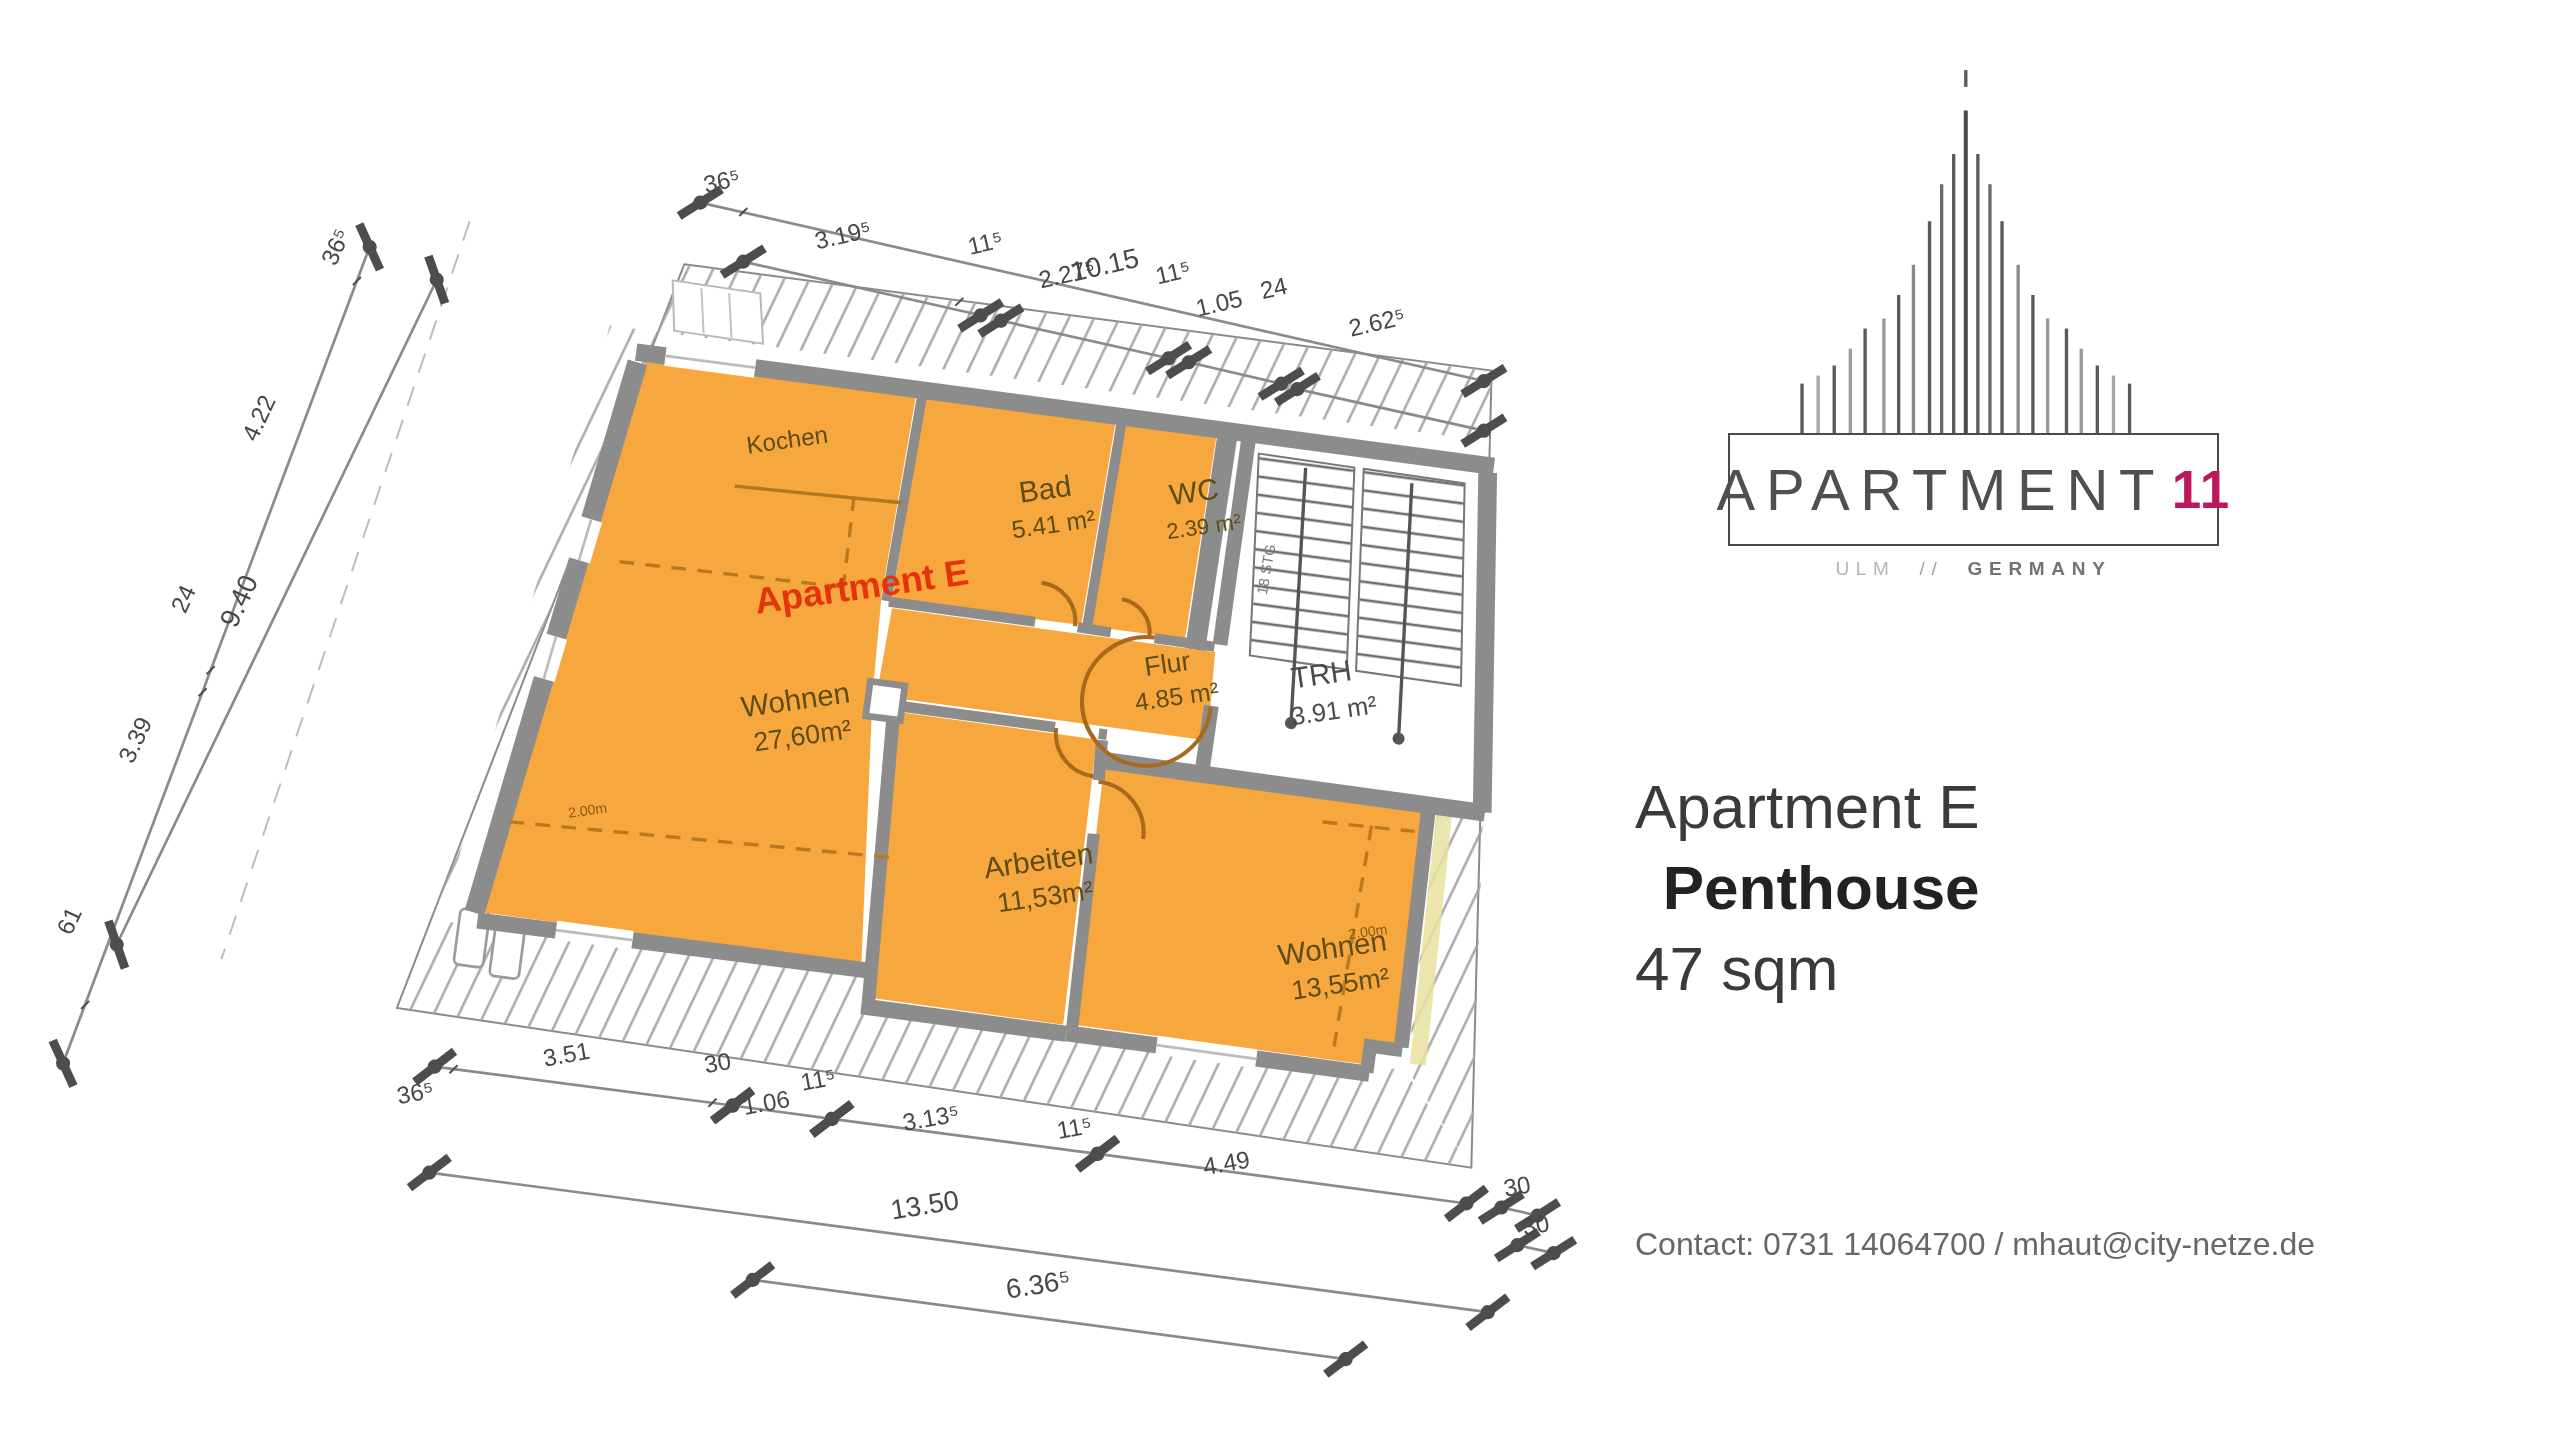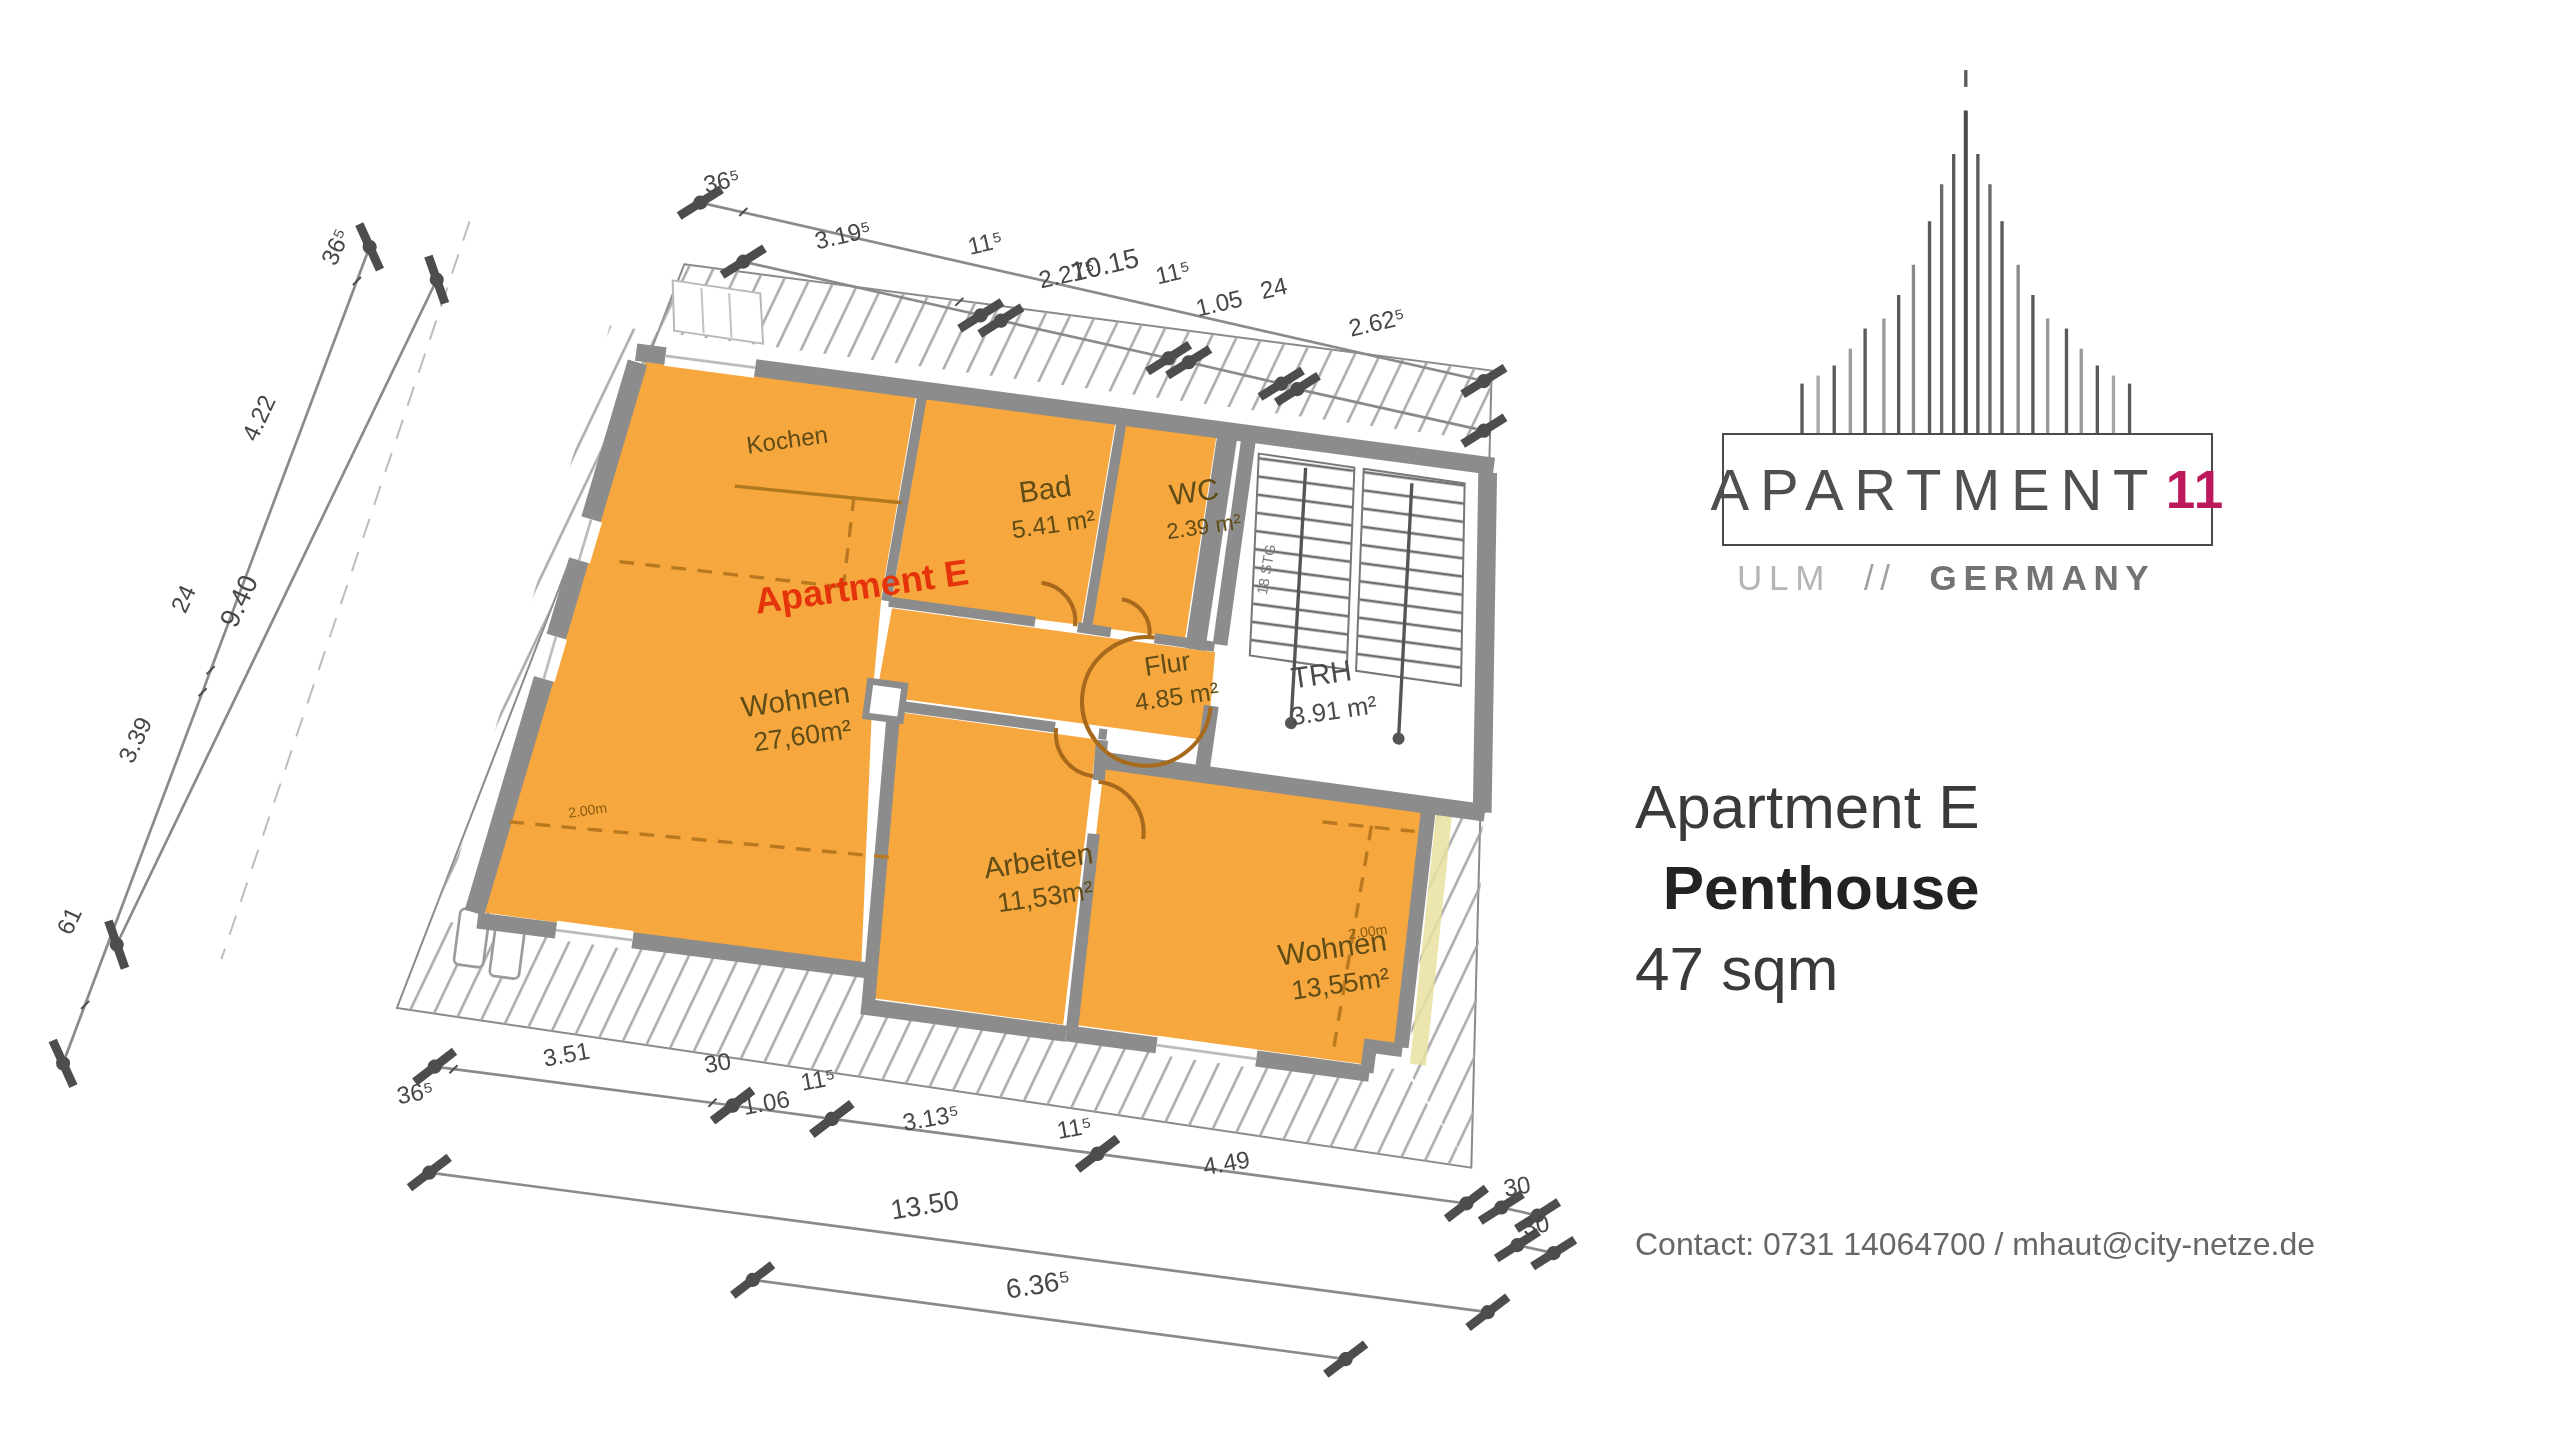--- a/index.html
+++ b/index.html
@@ -4,25 +4,25 @@
 <style>
   html,body{margin:0;padding:0;width:2576px;height:1449px;background:#ffffff;overflow:hidden;
             font-family:"Liberation Sans", sans-serif;}
   .page{position:absolute;left:0;top:0;width:2576px;height:1449px;background:#fff;}
   svg text{font-family:"Liberation Sans", sans-serif;}
   .dim{fill:#474747;font-size:36px;}
   .dimbig{fill:#474747;font-size:41px;}
   .room{fill:#5f4c16;font-size:44px;}
   .area{fill:#5f4c16;font-size:37px;}
   .logo{position:absolute;left:1704px;top:60px;width:537px;height:557px;}
-  .logo-box{position:absolute;left:18px;top:373px;width:487px;height:109px;border:2.7px solid #4a4a4a;
+  .logo-box{position:absolute;left:24px;top:373px;width:487px;height:109px;border:2.7px solid #4a4a4a;
             display:flex;align-items:center;justify-content:center;background:transparent;}
   .logo-word{font-size:58px;color:#4f4f4f;letter-spacing:10.7px;font-weight:400;}
   .logo-num{font-size:53px;color:#be185d;font-weight:bold;margin-left:6.7px;letter-spacing:1.3px;}
-  .tagline{position:absolute;left:33px;top:498px;width:487px;text-align:left;font-size:35px;letter-spacing:6.7px;}
+  .tagline{position:absolute;left:26px;top:498px;width:487px;text-align:center;font-size:19px;letter-spacing:6.7px;}
   .tag-city{color:#b5b5b5;font-weight:400;}
   .tag-sep{color:#a0a0a0;}
   .tag-country{color:#737373;font-weight:bold;}
   .info{position:absolute;left:1635px;top:766px;font-size:62px;line-height:81px;color:#3a3a3a;}
   .info .bold{font-weight:bold;color:#222;text-align:right;}
   .contact{position:absolute;left:1635px;top:1226px;font-size:32px;color:#676767;}
 </style>
 </head>
 <body>
 

